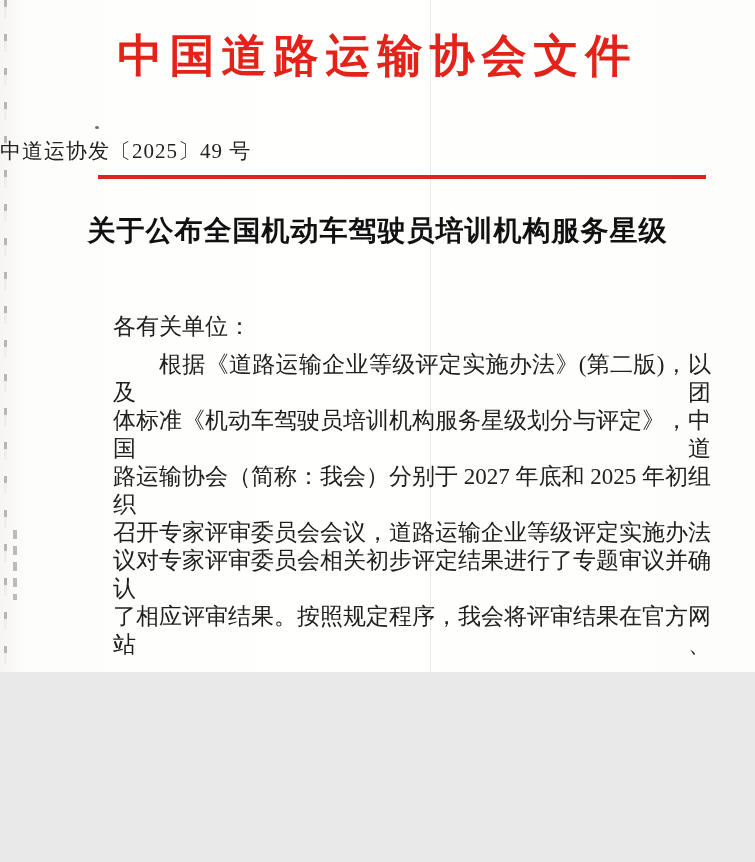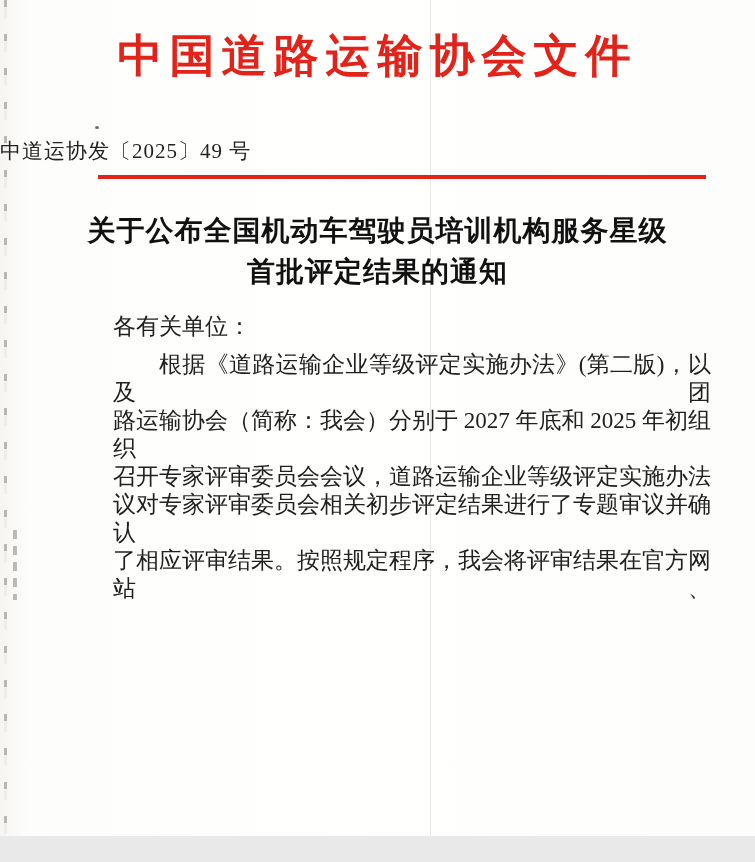--- a/index.html
+++ b/index.html
@@ -1,19 +1,19 @@
 <!DOCTYPE html>
 <html><head>
 <meta charset="utf-8">
 <style>
   html, body { margin: 0; padding: 0; background: #e9e9e9; }
   .page {
     position: relative;
     width: 755px;
-    height: 836px;
+    height: 672px;
     margin: 0 auto;
     background: linear-gradient(90deg, #f6f5f2 0px, #fdfdfc 28px, #fffffe 45%, #fdfdfb 100%);
     overflow: hidden;
     font-family: "Liberation Serif", "DejaVu Serif", serif;
     color: #1c1c1c;
   }
   
   .scan-edge {
     position: absolute;
     left: 4px; top: 0;
@@ -104,28 +104,28 @@
   <div class="speck"></div>
 
   <div class="org-header">中国道路运输协会文件</div>
 
   <div class="doc-number">中道运协发〔2025〕49 号</div>
 
   <div class="red-rule"></div>
 
   <div class="title">
     <div>关于公布全国机动车驾驶员培训机构服务星级</div>
-    <div>首批评定结果的通知</div>
   </div>
 
   <div class="content">
     <div class="salutation">各有关单位：</div>
 
     <div class="para">
       <div class="ln just ind">根据《道路运输企业等级评定实施办法》(第二版)，以及团</div>
+      <div class="ln just">体标准《机动车驾驶员培训机构服务星级划分与评定》，中国道</div>
       <div class="ln just">路运输协会（简称：我会）分别于 2027 年底和 2025 年初组织</div>
       <div class="ln just">召开专家评审委员会会议，道路运输企业等级评定实施办法</div>
       <div class="ln just">议对专家评审委员会相关初步评定结果进行了专题审议并确认</div>
       <div class="ln just">了相应评审结果。按照规定程序，我会将评审结果在官方网站、</div>
 
     </div>
 
   </div>
 </div>
 

